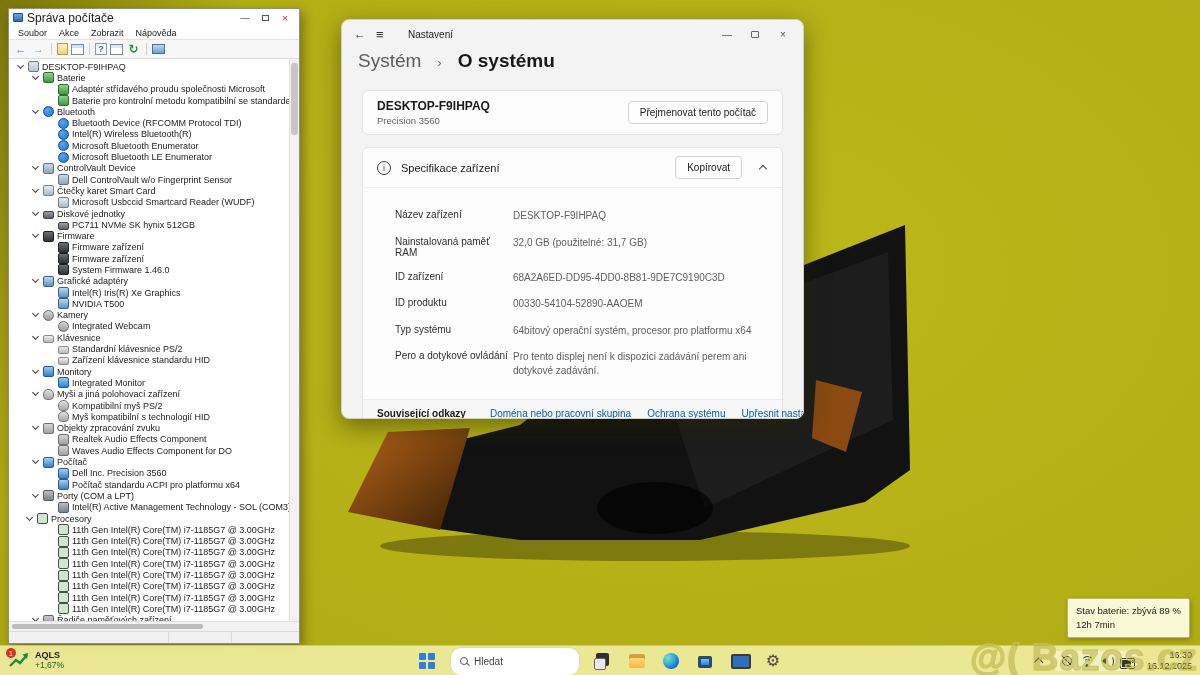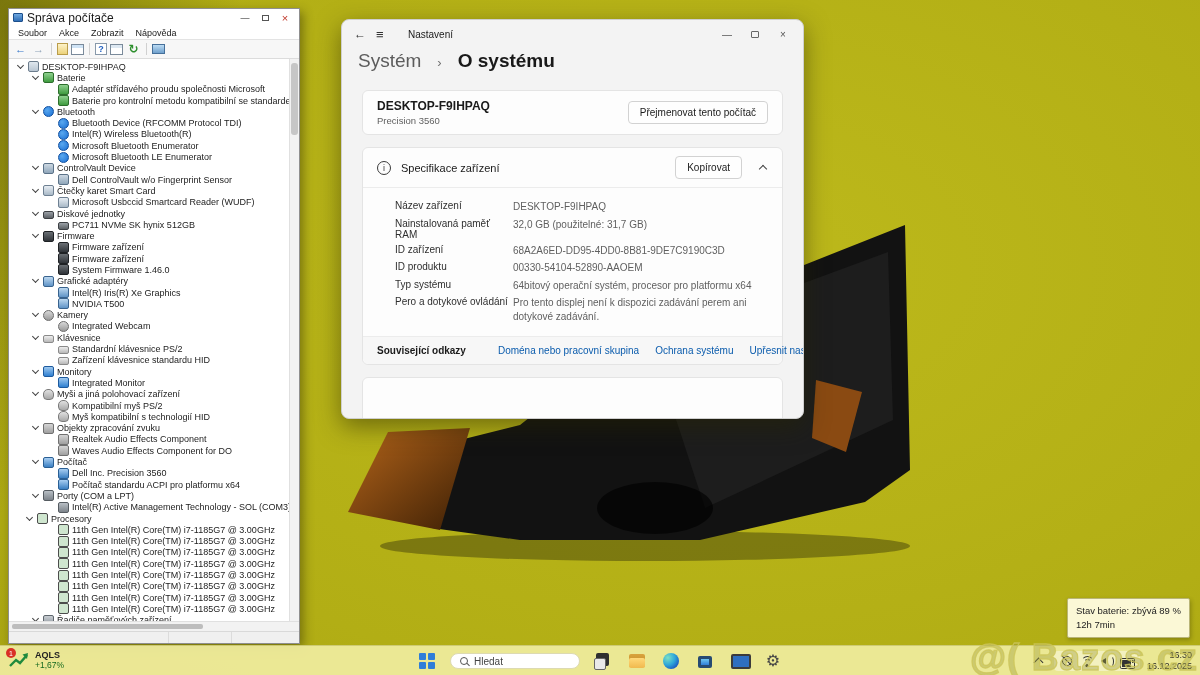--- a/index.html
+++ b/index.html
@@ -91,25 +91,25 @@
     font-size:10px; color:#1a1a1a; white-space:nowrap; }
   .card-head { display:flex; align-items:center; padding:8px 14px; gap:10px; }
   .info-icon { width:14px; height:14px; border:1.2px solid #3a3a3a; border-radius:50%;
     display:flex; align-items:center; justify-content:center; font-size:9px; color:#3a3a3a; flex:none; }
   .card-title { font-size:11px; color:#1a1a1a; flex:1; }
   .chev-up { width:10px; height:10px; position:relative; margin-left:6px; }
   .chev-up::before { content:''; position:absolute; left:2px; top:3px; width:5px; height:5px;
     border-left:1.3px solid #444; border-top:1.3px solid #444; transform:rotate(45deg); }
   .card-divider { height:1px; background:#ececec; }
   .spec-rows { padding:8px 14px 9px 32px; }
-  .spec-row { display:flex; margin:4px 0; }
+  .spec-row { display:flex; margin:13px 0; }
   .spec-label { width:118px; flex:none; font-size:10px; color:#2f2f2f; }
   .spec-value { flex:1; font-size:10px; color:#5f5f5f; line-height:1.35; }
   .card-footer { border-top:1px solid #ececec; background:#f7f7f7; border-radius:0 0 6px 6px;
-    padding:8px 14px; display:flex; align-items:center; gap:32px; flex-wrap:nowrap; }
+    padding:8px 14px; display:flex; align-items:center; gap:24px; flex-wrap:nowrap; }
   .rel-label { font-size:10px; font-weight:700; color:#1a1a1a; white-space:nowrap; }
   .rel-link { font-size:10px; color:#0b5cad; white-space:nowrap; }
   .card-windows { height:120px; }
 
   
   .tooltip { position:absolute; right:10px; bottom:37px; background:#fbf8d6; border:1px solid #b9b578;
     border-radius:2px; padding:5px 8px; z-index:6; box-shadow:1px 2px 4px rgba(40,38,0,.3); }
   .tooltip div { font-size:9.5px; color:#222; line-height:1.45; }
 
   
@@ -120,21 +120,21 @@
   .widget-badge { position:absolute; left:-2px; top:-3px; min-width:10px; height:10px; background:#d93025;
     color:#fff; font-size:7px; border-radius:50%; display:flex; align-items:center; justify-content:center; z-index:1; }
   .widget-text { display:flex; flex-direction:column; line-height:1.1; }
   .widget-ticker { font-size:9px; color:#222; font-weight:700; }
   .widget-change { font-size:8.5px; color:#15691f; }
   .tb-center { position:absolute; left:50%; top:0; transform:translateX(-50%); height:30px;
     display:flex; align-items:center; gap:12px; }
   .tb-start { width:22px; height:22px; position:relative; }
   .tb-start::before { content:''; position:absolute; left:3px; top:3px; width:7px; height:7px; border-radius:1px;
     background:#2f7ed9; box-shadow:9px 0 #2f7ed9, 0 9px #2f7ed9, 9px 9px #2f7ed9; }
-  .tb-search { height:16px; width:130px; background:#fff; border:1px solid #dddab2; border-radius:11px;
+  .tb-search { height:29px; width:130px; background:#fff; border:1px solid #dddab2; border-radius:11px;
     display:flex; align-items:center; padding:0 9px; gap:6px; }
   .mag { width:8px; height:8px; border:1.4px solid #555; border-radius:50%; position:relative; flex:none; }
   .mag::after { content:''; position:absolute; width:4px; height:1.4px; background:#555;
     transform:rotate(45deg); right:-3px; bottom:-1px; }
   .tb-search-text { font-size:10px; color:#444; }
   .tbi { width:22px; height:22px; position:relative; }
   .tbi-task-view::before { content:''; position:absolute; left:4px; top:3px; width:13px; height:13px;
     background:#2f2f2f; border-radius:2px; }
   .tbi-task-view::after { content:''; position:absolute; left:2px; bottom:2px; width:10px; height:10px;
     background:#e9e9e9; border:1px solid #666; border-radius:2px; }

